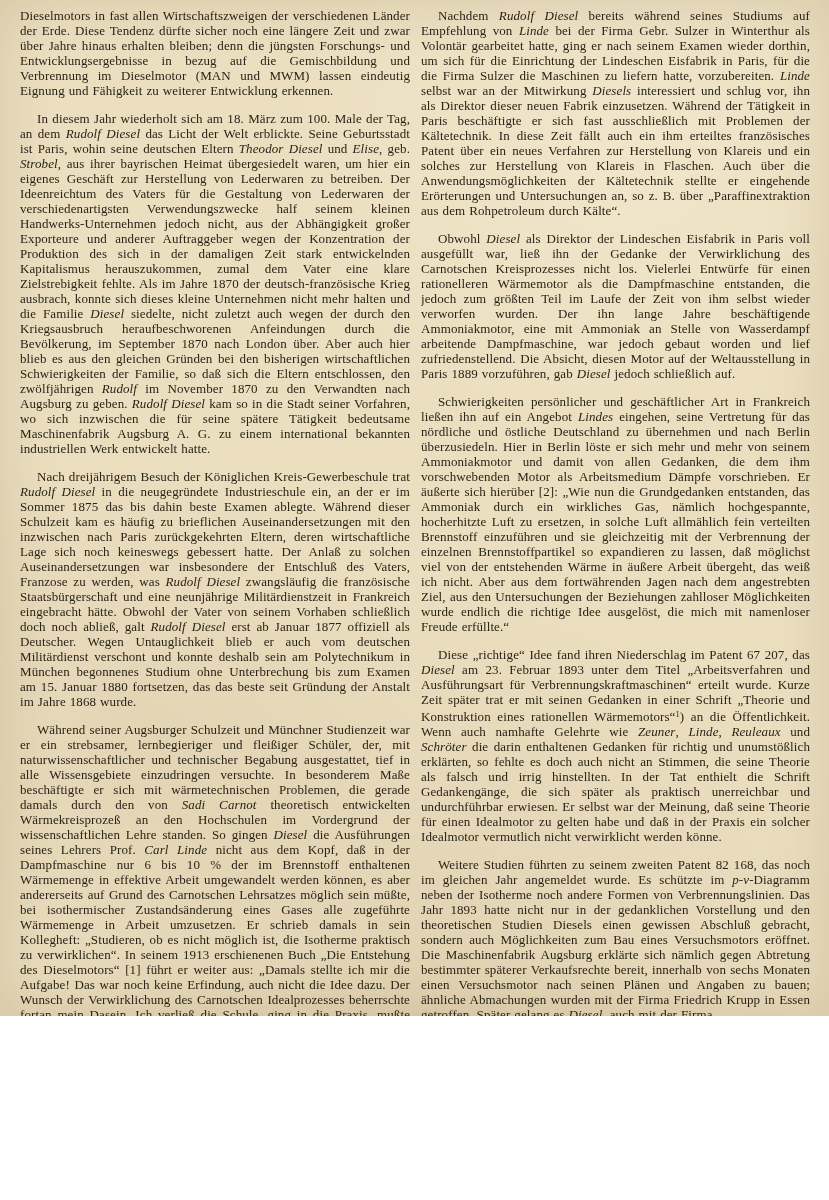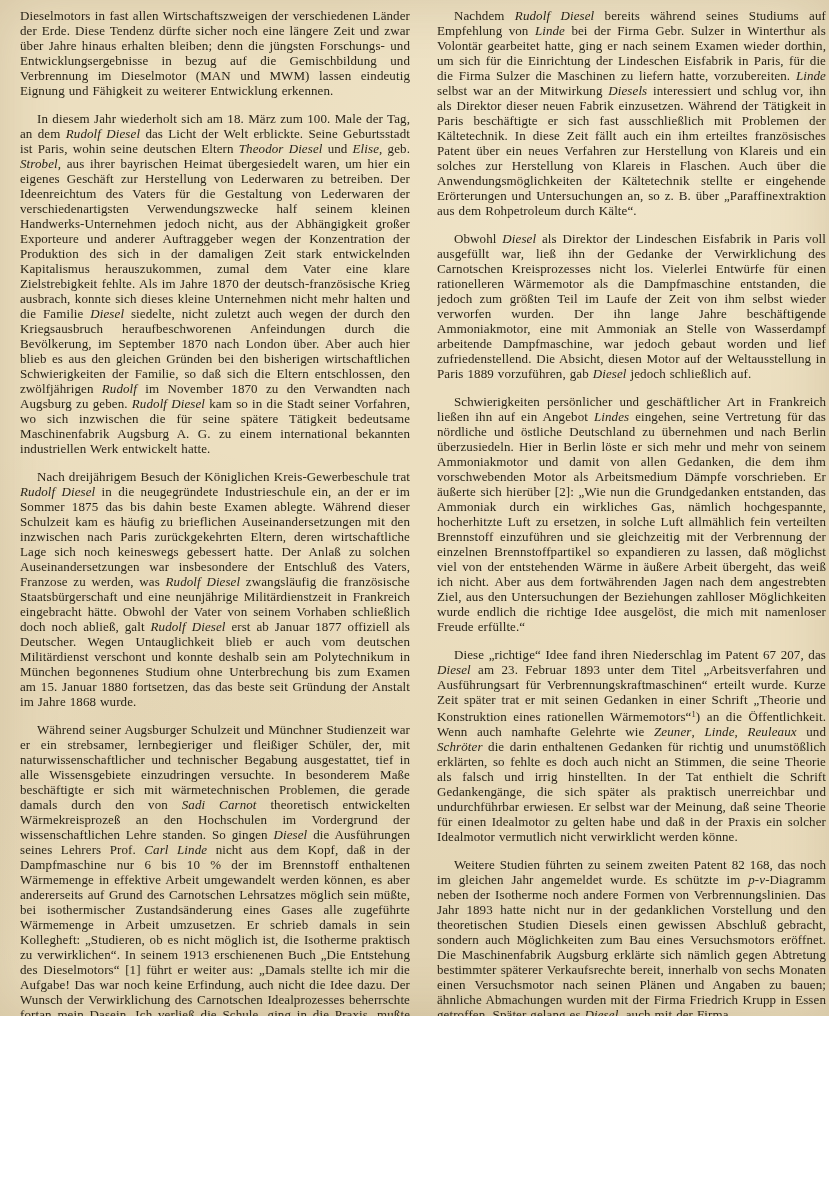--- a/index.html
+++ b/index.html
@@ -30,21 +30,21 @@
     top: 8px;
     text-align: justify;
     font-size: 13px;
     line-height: 15px;
     letter-spacing: 0.1px;
     word-spacing: 0.6px;
     hyphens: auto;
     overflow: hidden;
   }
   .col-left  { left: 20px;  width: 390px; height: 1146px; }
-  .col-right { left: 421px; width: 389px; height: 1096px; margin-left: 16px; }
+  .col-right { left: 421px; width: 389px; height: 1096px; }
   .col p {
     margin: 13px 0 0 0;
     text-indent: 17px;
   }
   .col p.first { margin-top: 0; }
   .col p.no-indent { text-indent: 0; }
   .it  { font-style: italic; }
   .sup { font-size: 8.5px; vertical-align: 4px; }
   .footnote-block {
     position: absolute;

